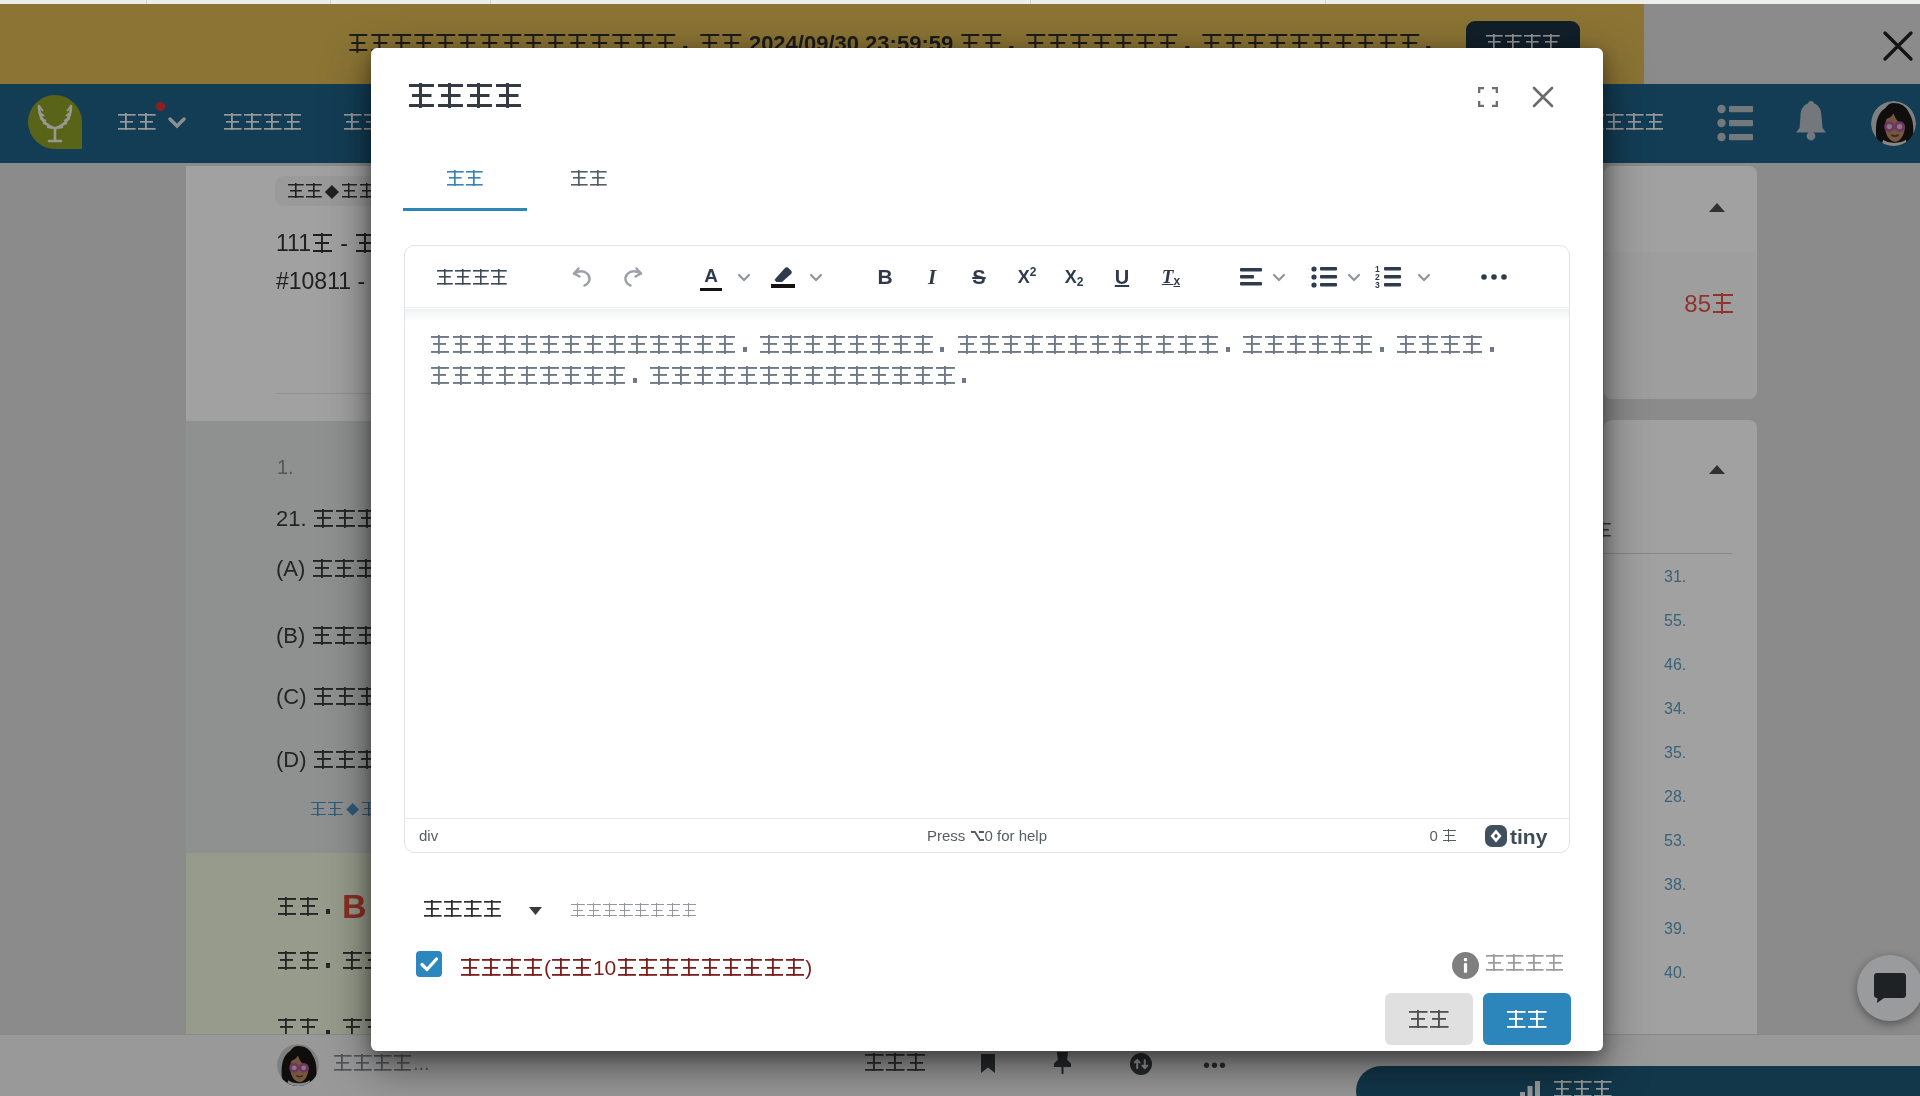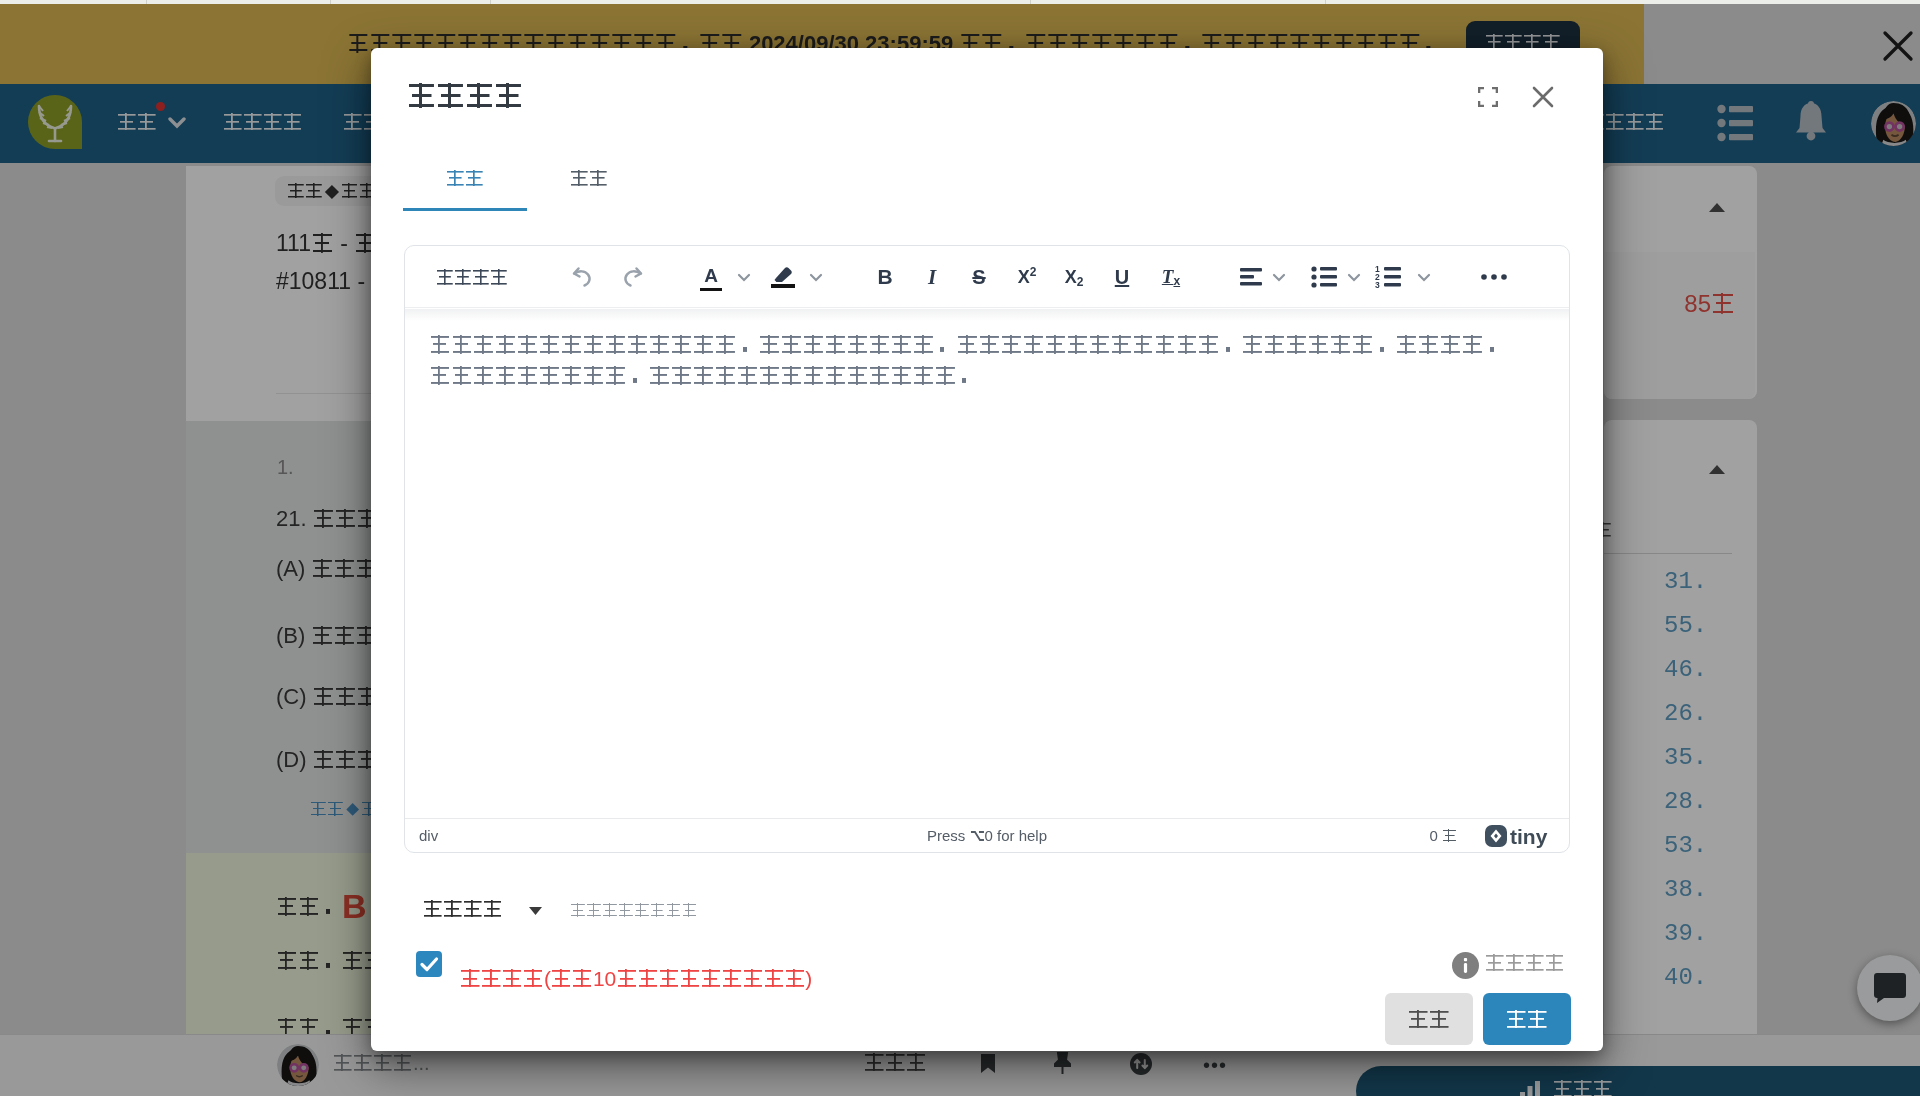--- a/index.html
+++ b/index.html
@@ -51,21 +51,21 @@
   .ttl { position:absolute; left:90px; font-size:22px; color:#333; white-space:nowrap; }
   #ldiv { position:absolute; left:90px; top:227px; width:1254px; height:1px; background:#e8e8e8; }
   #qsec { position:absolute; left:0px; top:255px; width:1391px; height:432px; background:#e3e4e5; }
   .qt { position:absolute; left:90px; font-size:22px; color:#3a3a3a; white-space:nowrap; }
   #greensec { position:absolute; left:0px; top:687px; width:1391px; height:181px; background:#eef6dc; }
 
   
   .scard { position:absolute; background:#fff; border-radius:8px; width:153px; left:1604px; }
   .tri-up { width:0; height:0; border-left:8px solid transparent; border-right:8px solid transparent;
     border-bottom:9px solid #4f4f4f; position:absolute; }
-  .num { position:absolute; left:60px; font-size:24px; color:#5e9cc0;font-family:Liberation Mono, monospace; }
+  .num { position:absolute; left:60px; font-size:16px; color:#5e9cc0; }
 
   
   #bbar { left:0; top:1034px; width:1920px; height:62px; background:#f3f3f3; border-top:1px solid #d9d9d9; z-index:5; }
   #bluebtn { position:absolute; left:1356px; top:31px; width:600px; height:50px; border-radius:25px;
     background:#1d5776; color:#f2f5f7; }
   #fab { position:absolute; left:1857px; top:955px; width:66px; height:66px; border-radius:50%;
     background:#f4f6f7; box-shadow:0 3px 10px rgba(0,0,0,.4); z-index:6; }
 
   
   #overlay { left:0; top:4px; width:1920px; height:1092px; background:rgba(0,0,0,.37); z-index:30; }
@@ -212,21 +212,21 @@
     <div style="position:absolute; left:0; top:86px; width:151px; height:147px; background:#fafafa; border-radius:0 0 8px 8px"></div>
     <div style="position:absolute; right:22px; top:124px; font-size:24px; color:#e3524a; white-space:nowrap">85<i></i></div>
   </div>
   <div class="scard" style="top:257px; height:628px">
     <div class="tri-up" style="left:105px; top:45px"></div>
     <div style="position:absolute; left:-46px; top:100px; font-size:18px; color:#555"><i></i><i></i><i></i></div>
     <div style="position:absolute; left:0px; top:133px; width:128px; height:1px; background:#d8d8d8"></div>
     <div class="num" style="top:148px">31.</div>
     <div class="num" style="top:192px">55.</div>
     <div class="num" style="top:236px">46.</div>
-    <div class="num" style="top:280px">26.</div>
+    <div class="num" style="top:280px">34.</div>
     <div class="num" style="top:324px">35.</div>
     <div class="num" style="top:368px">28.</div>
     <div class="num" style="top:412px">53.</div>
     <div class="num" style="top:456px">38.</div>
     <div class="num" style="top:500px">39.</div>
     <div class="num" style="top:544px">40.</div>
   </div>
 </div>
 
 <div id="bbar" class="abs">
@@ -418,21 +418,21 @@
     <span style="font-size:20px; font-weight:600; color:#2f2f2f"><i></i><i></i><i></i><i></i></span>
     <svg width="14" height="9" style="margin-left:22px">
         <path d="M0 0 H13 L6.5 8 Z" fill="#3a3a3a"></path>
       </svg>
     <span style="font-size:16px; color:#9298a0; margin-left:22px"><i></i><i></i><i></i><i></i><i></i><i></i><i></i><i></i></span>
   </div>
   <div id="chkrow">
     <div id="chkbox"><svg width="26" height="26">
           <path d="M6 13.5 L11 18.5 L20.5 8" stroke="#fff" stroke-width="3.2" fill="none" stroke-linecap="round" stroke-linejoin="round"></path>
         </svg></div>
-    <div style="position:absolute; left:44px; top:16px; font-size:21px; color:#ef4444; white-space:nowrap"><i></i><i></i><i></i><i></i>(<i></i><i></i>10<i></i><i></i><i></i><i></i><i></i><i></i><i></i><i></i><i></i>)</div>
+    <div style="position:absolute; left:44px; top:5px; font-size:21px; color:#7f1d1d; white-space:nowrap"><i></i><i></i><i></i><i></i>(<i></i><i></i>10<i></i><i></i><i></i><i></i><i></i><i></i><i></i><i></i><i></i>)</div>
   </div>
   <svg style="position:absolute; left:1081px; top:904px" width="27" height="27">
       <circle cx="13.5" cy="13.5" r="13.5" fill="#7f7f7f"></circle>
       <rect x="11.9" y="6" width="3.2" height="3.2" rx="1" fill="#fff"></rect>
       <rect x="11.9" y="11" width="3.2" height="10" rx="1.4" fill="#fff"></rect>
     </svg>
   <div id="rules" style="left:1114px"><i></i><i></i><i></i><i></i></div>
   <div class="btn" id="cancel">
       <i></i>
       <i></i>

